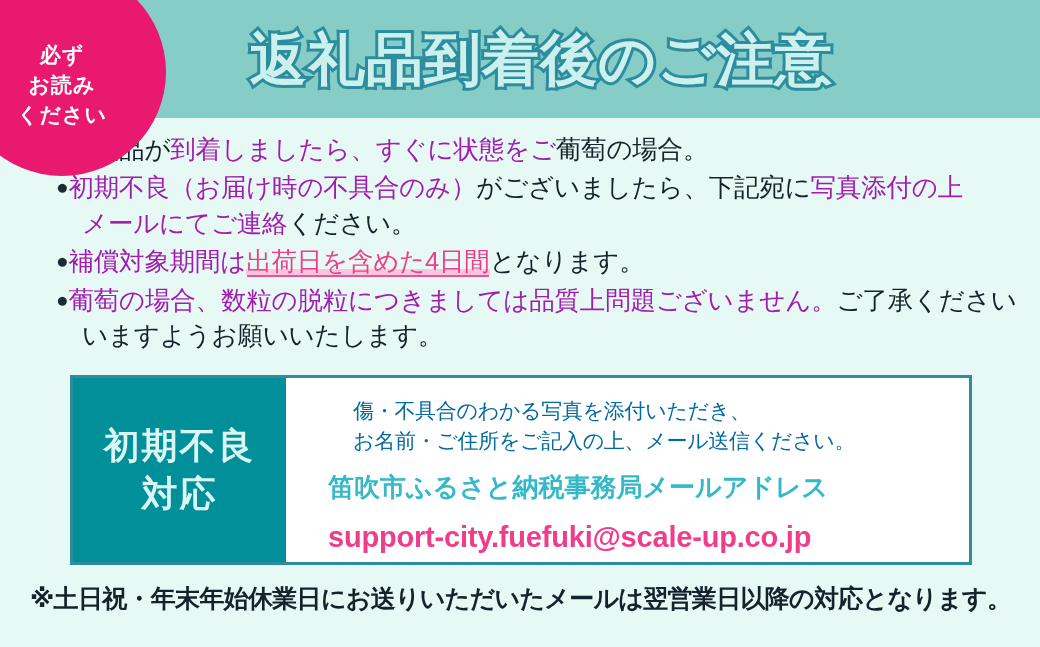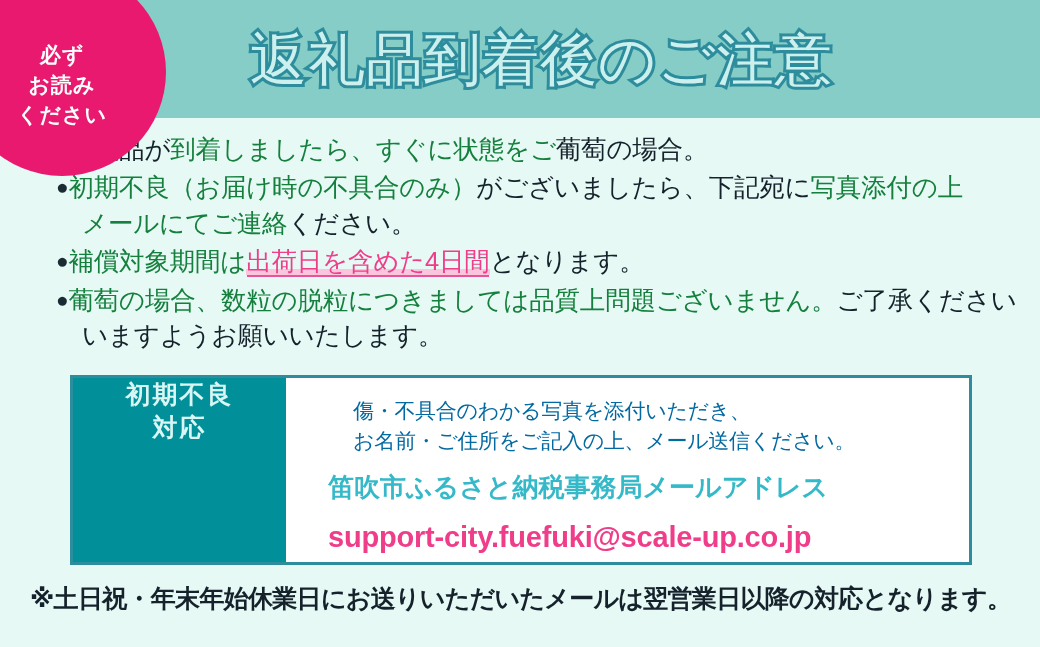--- a/index.html
+++ b/index.html
@@ -23,21 +23,21 @@
     width: 1040px;
     height: 118px;
     background: #85cdc6;
     overflow: visible;
   }
   .header-title {
     position: absolute;
     left: 250px;
     top: 22px;
     font-size: 57px;
-    font-weight: normal;
+    font-weight: bold;
     letter-spacing: 1px;
     color: #ccf0ee;
     -webkit-text-stroke: 6px #2e8d9c;
     paint-order: stroke fill;
     white-space: nowrap;
   }
   .badge-circle {
     position: absolute;
     left: -42px;
     top: -32px;
@@ -85,21 +85,21 @@
     margin-bottom: 3px;
     color: #15222b;
     text-indent: -26px;
     letter-spacing: -0.2px;
   }
   .bullet {
     color: #1b2a33;
     font-size: 21px;
     vertical-align: 2px;
   }
-  .cy { color: #15803d; }
+  .cy { color: #a21caf; }
   .dk { color: #15222b; }
   .pk {
     color: #ef3d8a;
     background: linear-gradient(to top, #fbc6dd 0px, #fbc6dd 6px, rgba(0,0,0,0) 6px);
     box-shadow: 0 3px 0 -1px #e8539a;
   }
 
   
   .resp-box {
     position: absolute;
@@ -112,21 +112,22 @@
     display: flex;
     background: #ffffff;
   }
   .resp-left {
     width: 213px;
     background: #019099;
     color: #d9f6f4;
     display: flex;
     flex-direction: column;
     align-items: center;
-    font-size: 25px;
+    justify-content: center;
+    font-size: 36px;
     font-weight: bold;
     line-height: 1.32;
     letter-spacing: 2px;
     flex: none;
   }
   .resp-right {
     flex: 1;
     background: #ffffff;
     padding: 18px 0 0 42px;
     box-sizing: border-box;

